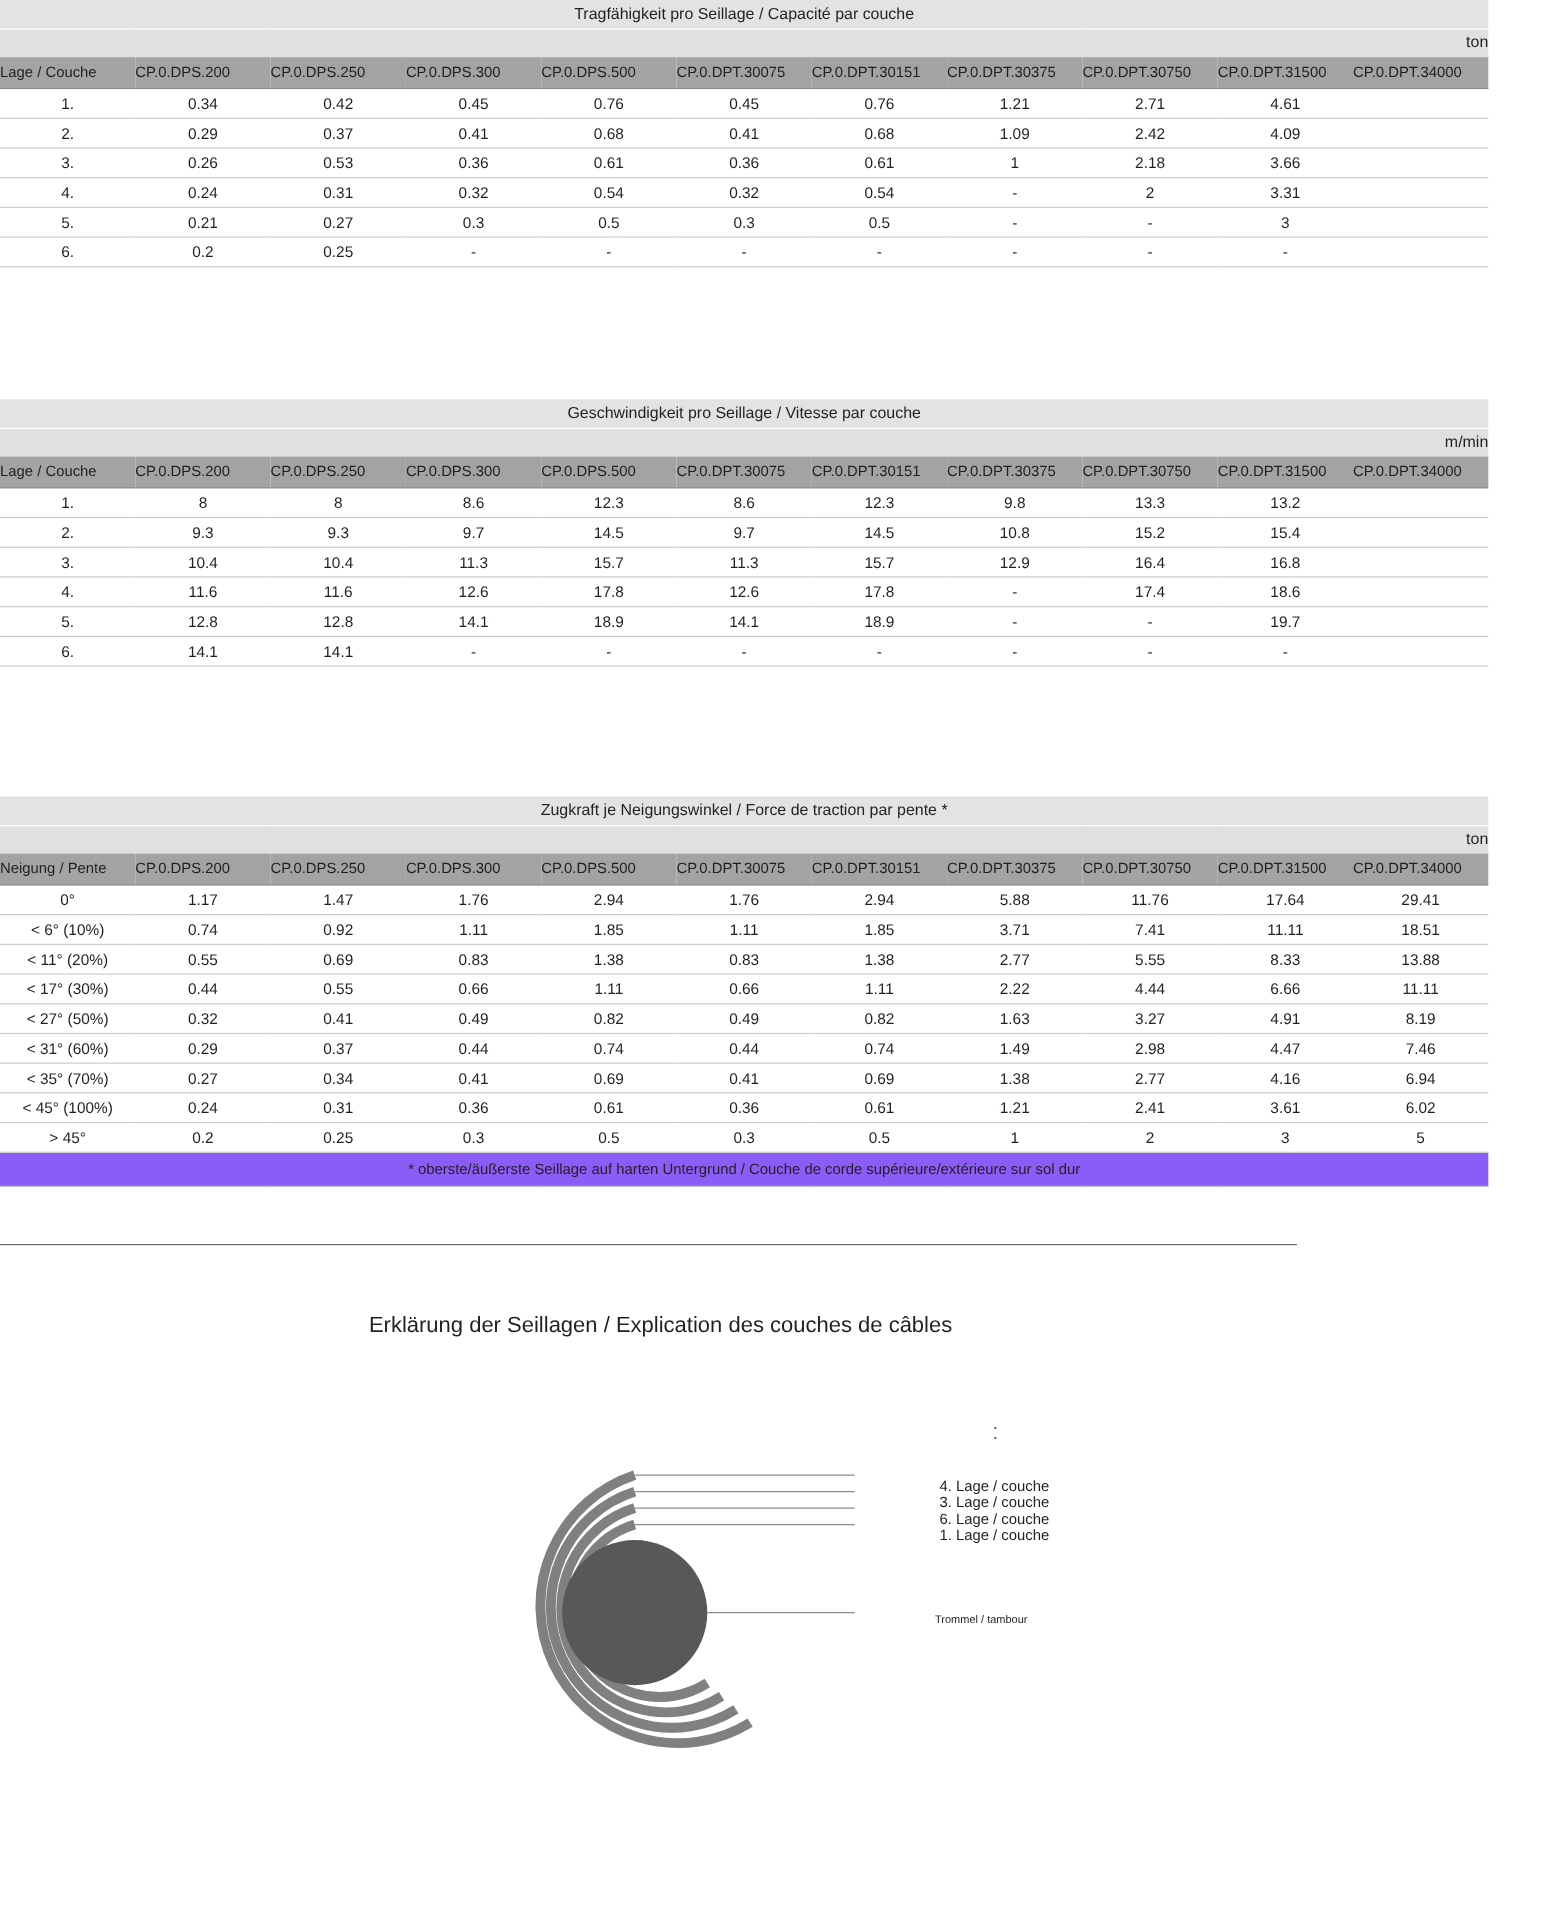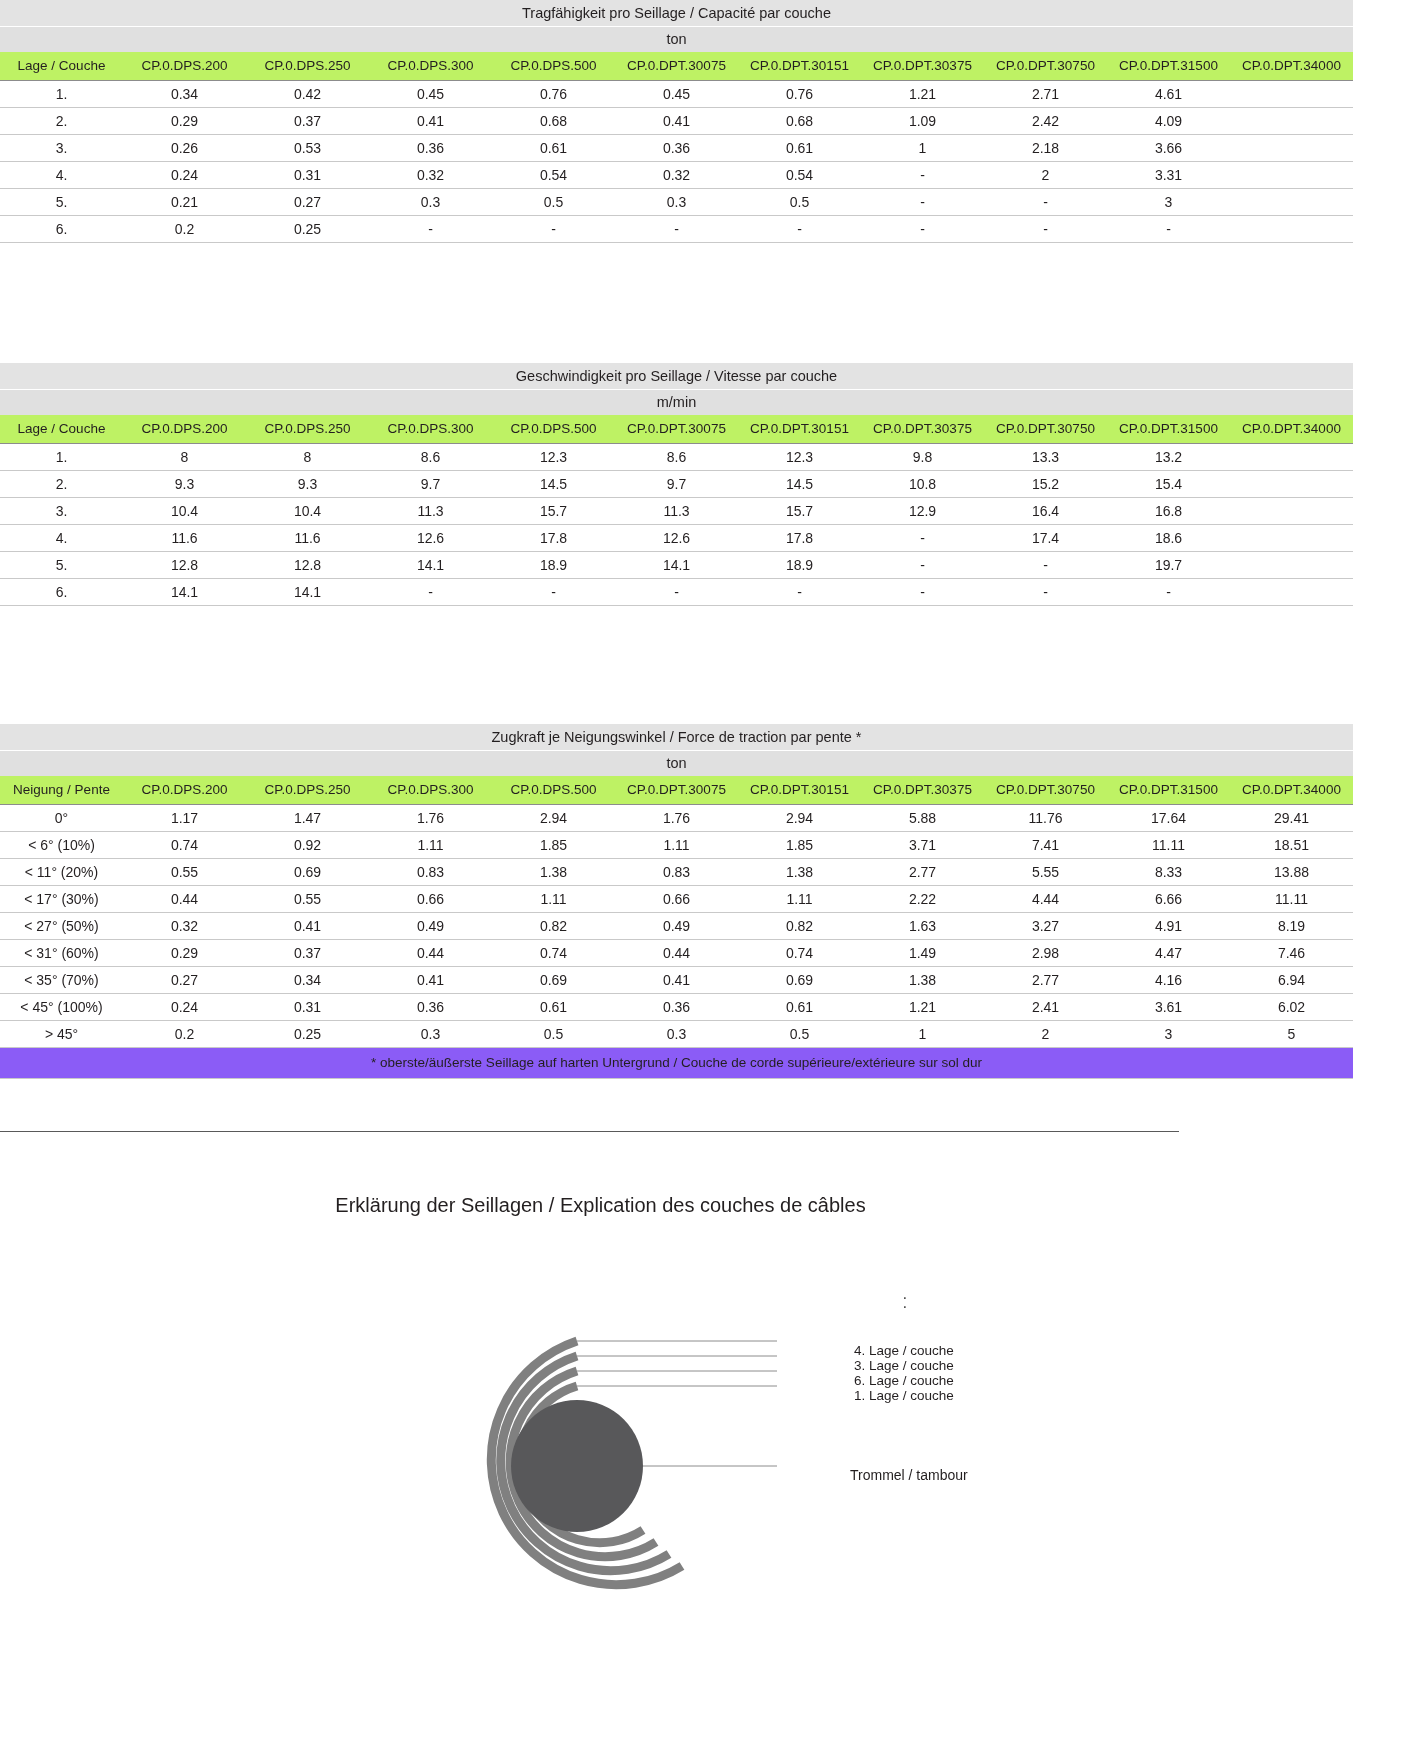--- a/index.html
+++ b/index.html
@@ -39,29 +39,28 @@
     font-size: 14.5px;
     text-align: center;
     height: 26px;
     line-height: 26px;
     color: #231f20;
     border-bottom: 1px solid #ffffff;
   }
   .unit-row td {
     background: #e0e0e0;
     font-size: 14.5px;
-    text-align: center;
+    text-align: right;
     height: 25px;
     line-height: 25px;
     color: #231f20;
   }
   .colhead-row td {
-    background: #bef264;
+    background: #a3a3a3;
     font-size: 13.5px;
-    text-align: center;
     height: 28px;
     line-height: 28px;
     color: #231f20;
     border-bottom: 1px solid #8c8c8c;
   }
   .data-row td {
     font-size: 14px;
     text-align: center;
     height: 26px;
     line-height: 26px;
@@ -136,21 +135,21 @@
   }
   .leader-labels div {
     height: 15px;
     line-height: 15px;
     white-space: nowrap;
   }
   .drum-label {
     position: absolute;
     left: 828px;
     top: 180px;
-    font-size: 14px;
+    font-size: 10px;
     color: #231f20;
     white-space: nowrap;
   }
 </style>
 </head>
 <body>
 
 <div class="page">
 
   <div class="table-block">

